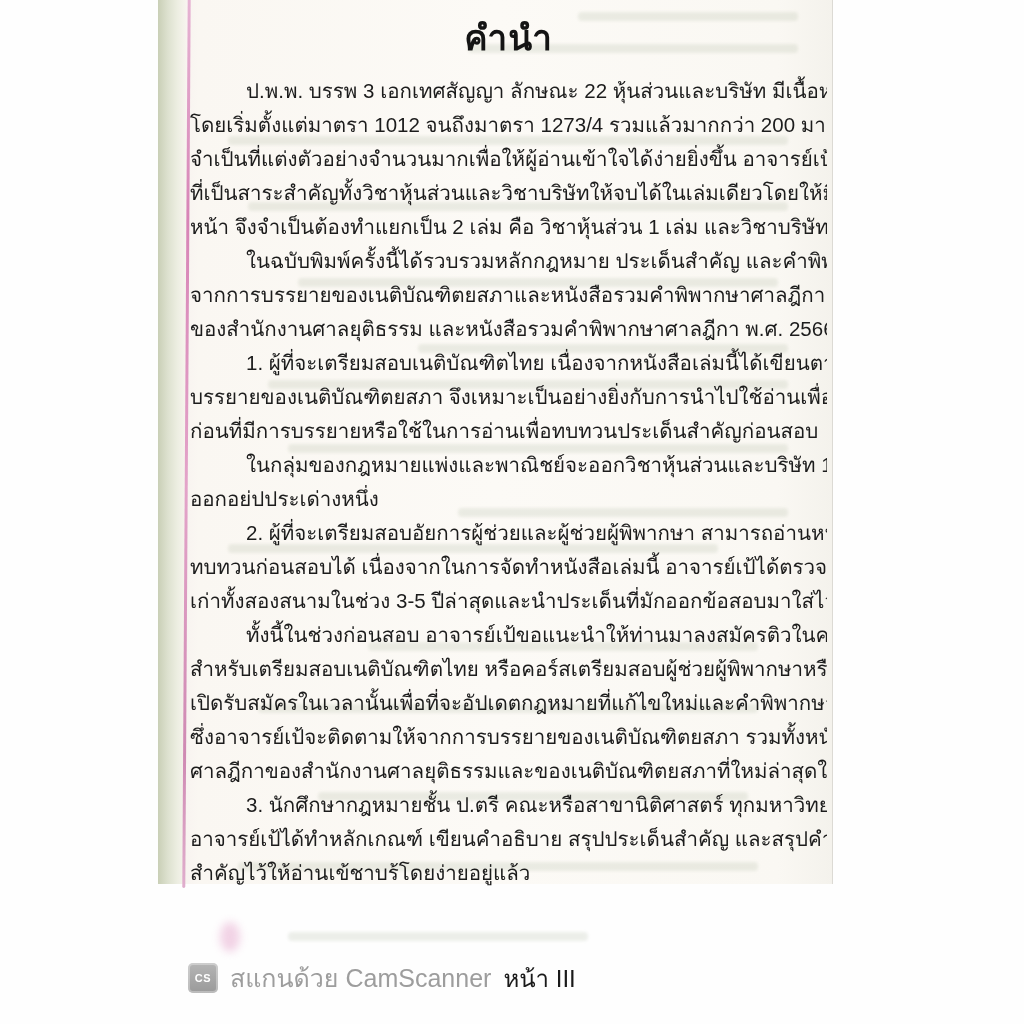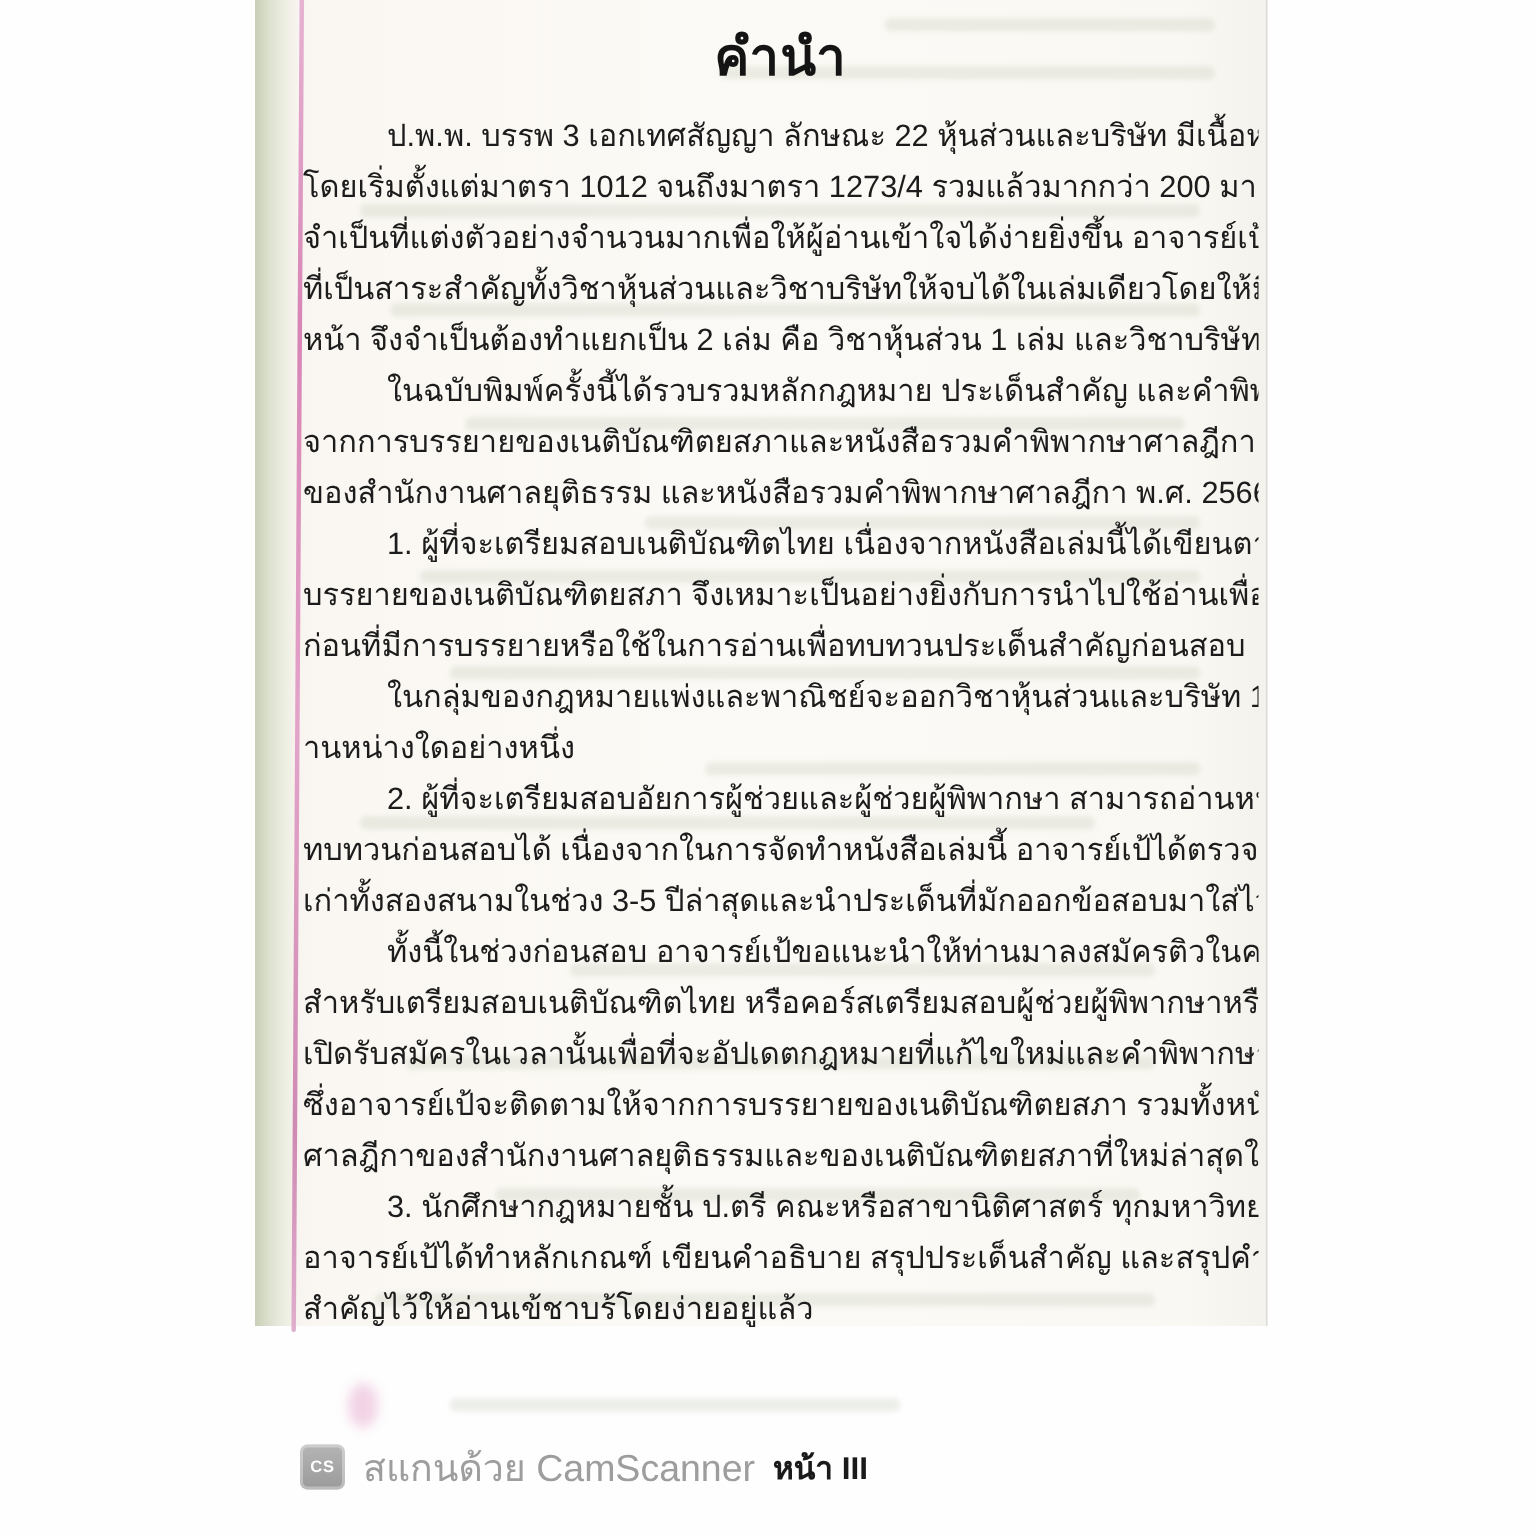--- a/index.html
+++ b/index.html
@@ -13,21 +13,21 @@
   }
   .canvas {
     position: relative;
     width: 1024px;
     height: 1024px;
     background: #fefefe;
   }
   
   .scan-page {
     position: absolute;
-    left: 170px;
+    left: 158px;
     top: 0;
     width: 674px;
     height: 884px;
     background: linear-gradient(90deg, #f3ecec 0%, #faf7f2 6%, #fcfaf6 50%, #faf8f3 92%, #f4f2ec 100%);
     border-right: 1px solid #dcdad4;
   }
   
   .page-edge-strip {
     position: absolute;
     left: 0; top: 0; bottom: 0;
@@ -114,23 +114,23 @@
   }
   .scan-label {
     margin-left: 12px;
     font-size: 25px;
     color: #9d9d9d;
     font-weight: 500;
     white-space: nowrap;
   }
   .page-number {
     margin-left: 12px;
-    font-size: 21px;
+    font-size: 24px;
     color: #1a1a1a;
-    font-weight: 700;
+    font-weight: 400;
     white-space: nowrap;
   }
 </style>
 </head>
 <body>
 
 <div class="canvas">
 
   <div class="scan-page">
 
@@ -162,21 +162,21 @@
           <div class="line">จำเป็นที่แต่งตัวอย่างจำนวนมากเพื่อให้ผู้อ่านเข้าใจได้ง่ายยิ่งขึ้น อาจารย์เป้จึงไม่สามารถทำเนื้อหา</div>
           <div class="line">ที่เป็นสาระสำคัญทั้งวิชาหุ้นส่วนและวิชาบริษัทให้จบได้ในเล่มเดียวโดยให้มีเนื้อหาประมาณ 100</div>
           <div class="line">หน้า จึงจำเป็นต้องทำแยกเป็น 2 เล่ม คือ วิชาหุ้นส่วน 1 เล่ม และวิชาบริษัทจำกัด 1 เล่ม</div>
           <div class="line indent">ในฉบับพิมพ์ครั้งนี้ได้รวบรวมหลักกฎหมาย ประเด็นสำคัญ และคำพิพากษาศาลฎีกา</div>
           <div class="line">จากการบรรยายของเนติบัณฑิตยสภาและหนังสือรวมคำพิพากษาศาลฎีกา พ.ศ. 2565 เล่ม 1-7</div>
           <div class="line">ของสำนักงานศาลยุติธรรม และหนังสือรวมคำพิพากษาศาลฎีกา พ.ศ. 2566 ของเนติบัณฑิตยสภา</div>
           <div class="line indent">1. ผู้ที่จะเตรียมสอบเนติบัณฑิตไทย เนื่องจากหนังสือเล่มนี้ได้เขียนตามแนวทางการ</div>
           <div class="line">บรรยายของเนติบัณฑิตยสภา จึงเหมาะเป็นอย่างยิ่งกับการนำไปใช้อ่านเพื่อปูพื้นฐานล่วงหน้า</div>
           <div class="line">ก่อนที่มีการบรรยายหรือใช้ในการอ่านเพื่อทบทวนประเด็นสำคัญก่อนสอบ</div>
           <div class="line indent">ในกลุ่มของกฎหมายแพ่งและพาณิชย์จะออกวิชาหุ้นส่วนและบริษัท 1 ข้อ ซึ่งมักจะเลือก</div>
-          <div class="line">านหน่างใดอย่างหนึ่ง</div>
+          <div class="line">ออกอย่ปประเด่างหนึ่ง</div>
           <div class="line indent">2. ผู้ที่จะเตรียมสอบอัยการผู้ช่วยและผู้ช่วยผู้พิพากษา สามารถอ่านหนังสือเล่มนี้เพื่อ</div>
           <div class="line">ทบทวนก่อนสอบได้ เนื่องจากในการจัดทำหนังสือเล่มนี้ อาจารย์เป้ได้ตรวจสอบเนื้อหาจากข้อสอบ</div>
           <div class="line">เก่าทั้งสองสนามในช่วง 3-5 ปีล่าสุดและนำประเด็นที่มักออกข้อสอบมาใส่ไว้</div>
           <div class="line indent">ทั้งนี้ในช่วงก่อนสอบ อาจารย์เป้ขอแนะนำให้ท่านมาลงสมัครติวในคอร์ส ONLINE</div>
           <div class="line">สำหรับเตรียมสอบเนติบัณฑิตไทย หรือคอร์สเตรียมสอบผู้ช่วยผู้พิพากษาหรืออัยการผู้ช่วยที่จะ</div>
           <div class="line">เปิดรับสมัครในเวลานั้นเพื่อที่จะอัปเดตกฎหมายที่แก้ไขใหม่และคำพิพากษาศาลฎีกาใหม่อีกครั้ง</div>
           <div class="line">ซึ่งอาจารย์เป้จะติดตามให้จากการบรรยายของเนติบัณฑิตยสภา รวมทั้งหนังสือรวมคำพิพากษา</div>
           <div class="line">ศาลฎีกาของสำนักงานศาลยุติธรรมและของเนติบัณฑิตยสภาที่ใหม่ล่าสุดในเวลานั้น</div>
           <div class="line indent">3. นักศึกษากฎหมายชั้น ป.ตรี คณะหรือสาขานิติศาสตร์ ทุกมหาวิทยาลัย เนื่องจาก</div>
           <div class="line">อาจารย์เป้ได้ทำหลักเกณฑ์ เขียนคำอธิบาย สรุปประเด็นสำคัญ และสรุปคำพิพากษาศาลฎีกา</div>

